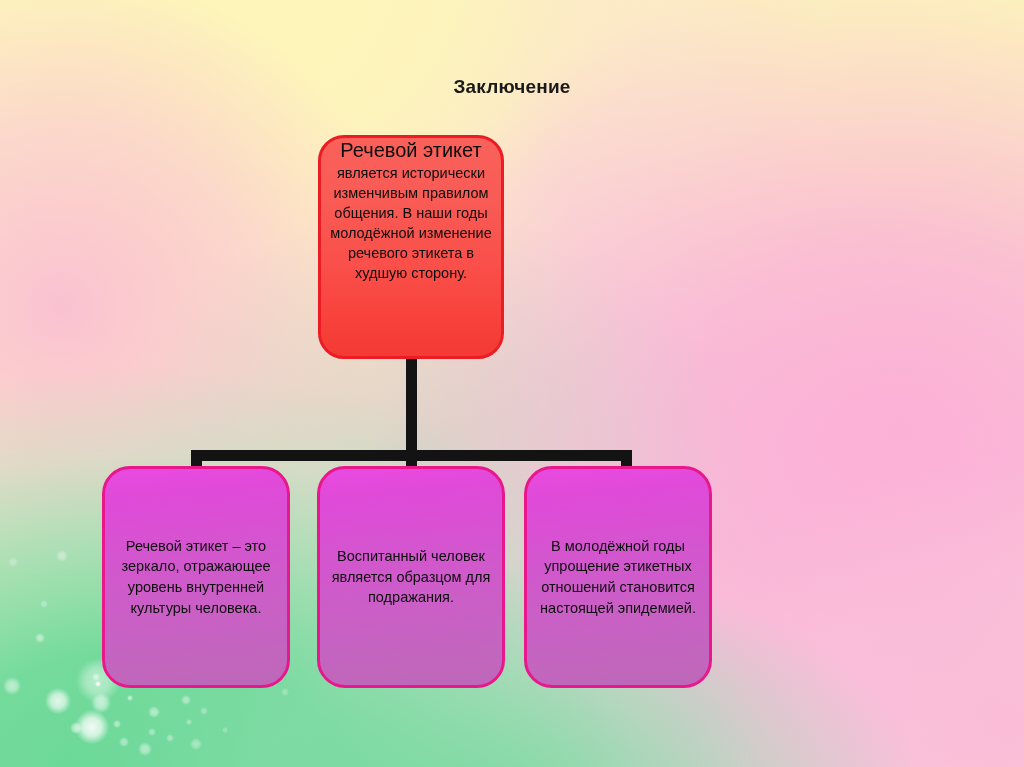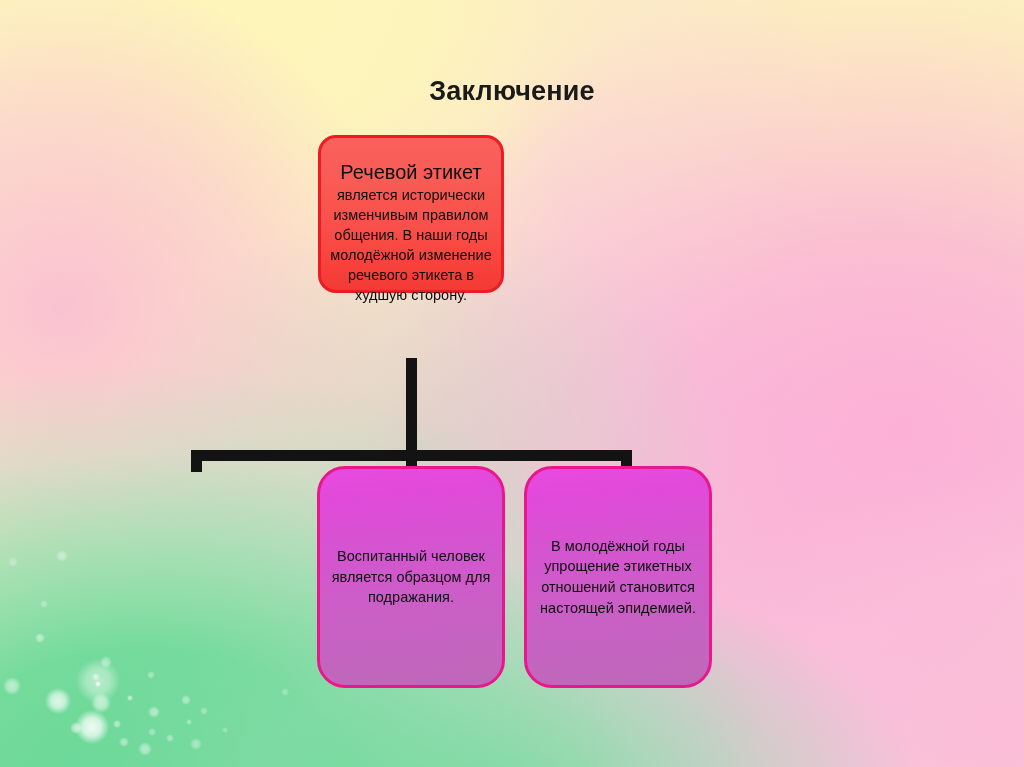--- a/index.html
+++ b/index.html
@@ -99,21 +99,21 @@
     pointer-events: none;
   }
 
   
   .title {
     position: absolute;
     left: 0;
     right: 0;
     top: 76px;
     text-align: center;
-    font-size: 27px;
+    font-size: 19px;
     font-weight: bold;
     color: #1a1a1a;
     letter-spacing: 0.2px;
   }
 
   
   .conn {
     position: absolute;
     background: #131313;
   }
@@ -126,31 +126,30 @@
     align-items: center;
     justify-content: center;
     text-align: center;
     color: #0d0d0d;
   }
 
   .node-root {
     left: 318px;
     top: 135px;
     width: 186px;
-    height: 158px;
+    height: 224px;
     border: 3px solid #ec1c24;
-    border-radius: 18px;
+    border-radius: 26px;
     background: linear-gradient(180deg,
       #f9615b 0%,
       #f95b55 28%,
       #fa4f4a 58%,
       #f9423c 82%,
       #f33a34 100%);
     align-items: flex-start;
-    padding-top: 22px;
   }
   .root-text {
     font-size: 14.5px;
     line-height: 1.38;
     width: 100%;
     padding: 0 4px;
   }
   .root-lead {
     display: block;
     font-size: 20px;
@@ -233,20 +232,23 @@
   <div class="conn" style="left:191px; top:450px; width:11px; height:22px;"></div>
   <div class="conn" style="left:406px; top:450px; width:11px; height:22px;"></div>
   <div class="conn" style="left:621px; top:450px; width:11px; height:22px;"></div>
 
   <div class="node node-root">
     <div class="root-text">
       <span class="root-lead">Речевой этикет</span><span>является исторически изменчивым правилом общения. В наши годы молодёжной изменение речевого этикета в худшую сторону.</span>
     </div>
   </div>
 
+  <div class="node node-leaf" id="leaf-0">
+    <div class="leaf-text">Речевой этикет – это зеркало, отражающее уровень внутренней культуры человека.</div>
+  </div>
   <div class="node node-leaf" id="leaf-1">
     <div class="leaf-text">Воспитанный человек является образцом для подражания.</div>
   </div>
   <div class="node node-leaf" id="leaf-2">
     <div class="leaf-text">В молодёжной годы упрощение этикетных отношений становится настоящей эпидемией.</div>
   </div>
 
 </div>
 
 </body></html>

